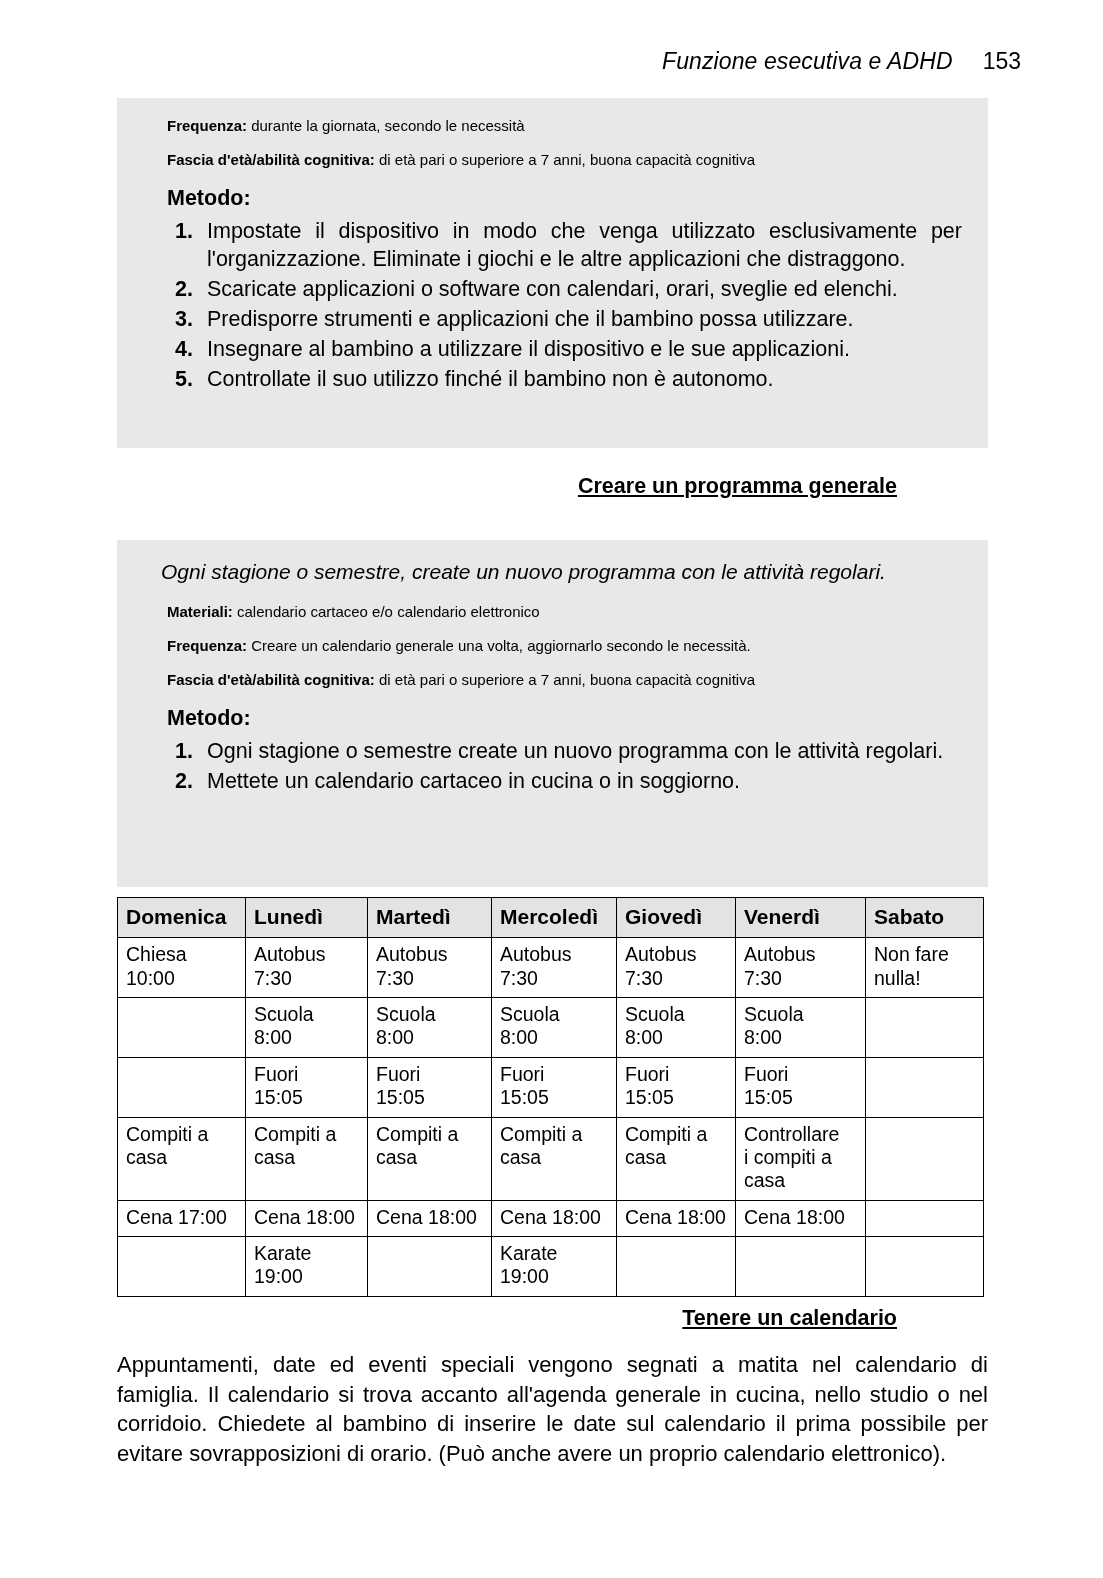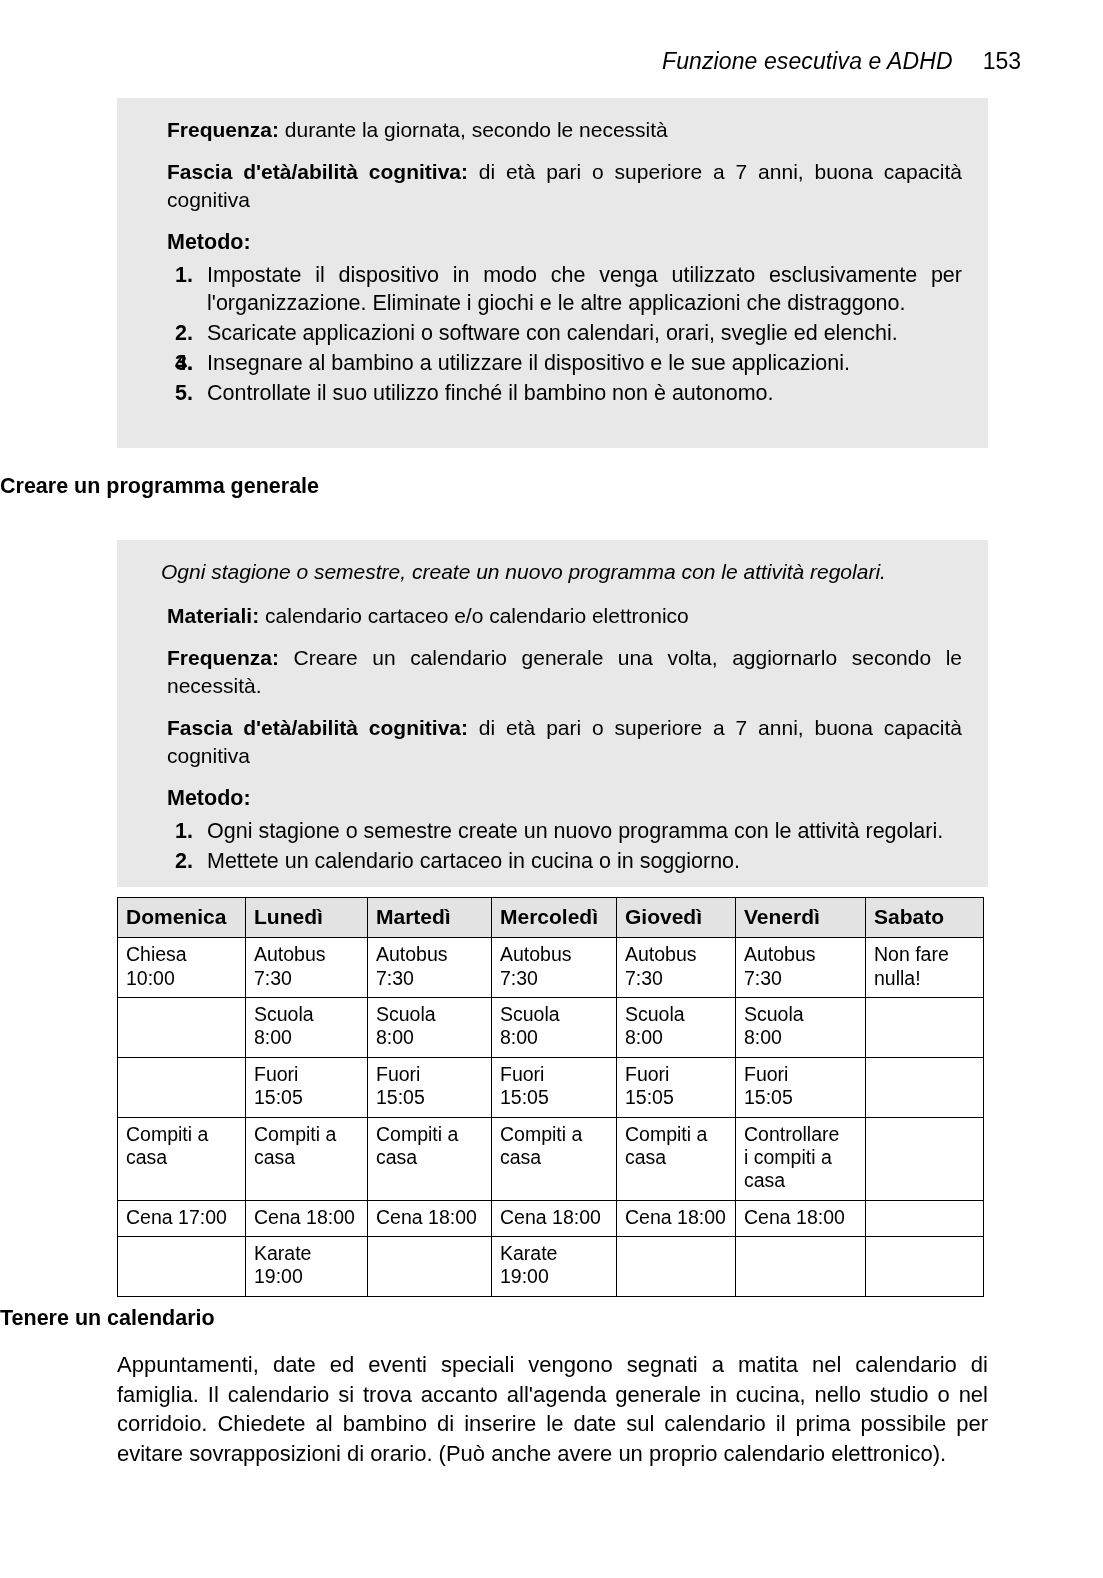--- a/index.html
+++ b/index.html
@@ -52,21 +52,21 @@
     left: 117px;
     width: 871px;
     background: #e8e8e8;
     box-sizing: border-box;
     padding: 18px 26px 16px 26px;
   }
   #panel-one { top: 98px; height: 350px; }
   #panel-two { top: 540px; height: 347px; }
 
   .para {
-    font-size: 21px;
+    font-size: 15px;
     line-height: 1.33;
     text-align: justify;
     margin: 0 0 14px 0;
     padding-left: 24px;
     text-indent: 0;
   }
   .para:last-child { margin-bottom: 0; }
   .para b { font-weight: 700; }
   .para.italic-lead {
     font-style: italic;
@@ -106,23 +106,24 @@
     text-align: right;
     font-weight: 700;
   }
   ol.method-list li.nojustify { text-align: left; }
 
   
   .sub-heading {
     position: absolute;
     left: 0;
     width: 897px;
-    text-align: left;
+    text-align: right;
     font-size: 21.5px;
     font-weight: 700;
+    text-decoration: underline;
   }
   #heading-programma { top: 474px; }
   #heading-calendario { top: 1306px; }
 
   
   .schedule-wrap {
     position: absolute;
     left: 117px;
     top: 897px;
     width: 866px;
@@ -186,21 +187,21 @@
 
     <p class="para"><b>Frequenza:</b><span> durante la giornata, secondo le necessità</span></p>
 
     <p class="para"><b>Fascia d'età/abilità cognitiva:</b><span> di età pari o superiore a 7 anni, buona capacità cognitiva</span></p>
 
     <p class="label-line">Metodo:</p>
 
     <ol class="method-list">
       <li><span class="num">1.</span><span>Impostate il dispositivo in modo che venga utilizzato esclusivamente per l'organizzazione. Eliminate i giochi e le altre applicazioni che distraggono.</span></li>
       <li class="nojustify"><span class="num">2.</span><span>Scaricate applicazioni o software con calendari, orari, sveglie ed elenchi.</span></li>
-      <li class="nojustify"><span class="num">3.</span></li>
+      <li class="nojustify"><span class="num">3.</span><span>Predisporre strumenti e applicazioni che il bambino possa utilizzare.</span></li>
       <li class="nojustify"><span class="num">4.</span><span>Insegnare al bambino a utilizzare il dispositivo e le sue applicazioni.</span></li>
       <li class="nojustify"><span class="num">5.</span><span>Controllate il suo utilizzo finché il bambino non è autonomo.</span></li>
     </ol>
   </div>
 
   <div class="sub-heading" id="heading-programma">Creare un programma generale</div>
 
   <div class="panel" id="panel-two">
 
     <p class="para italic-lead">Ogni stagione o semestre, create un nuovo programma con le attività regolari.</p>

